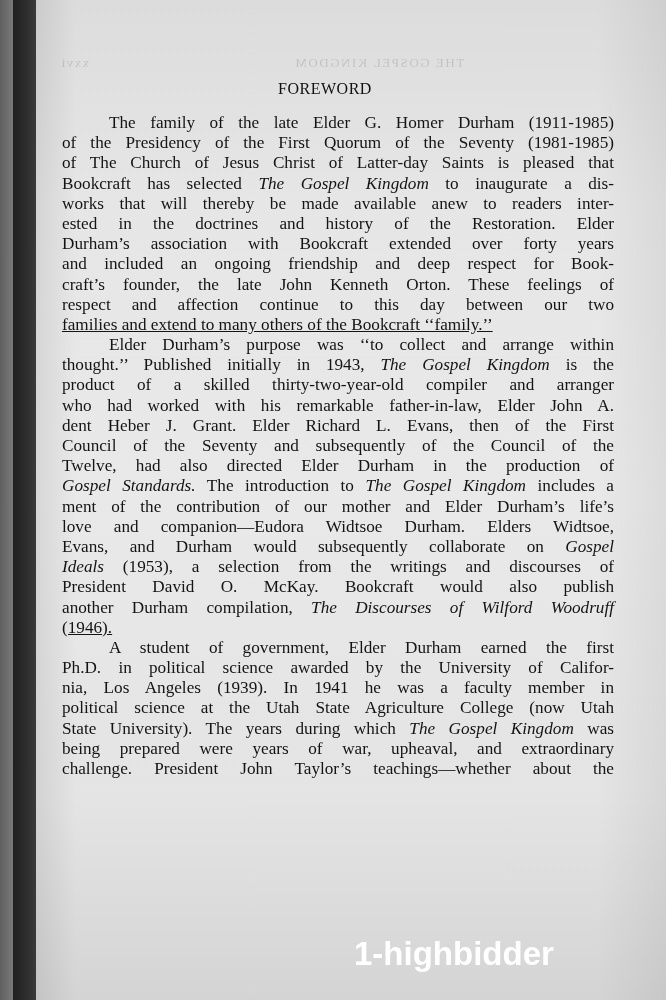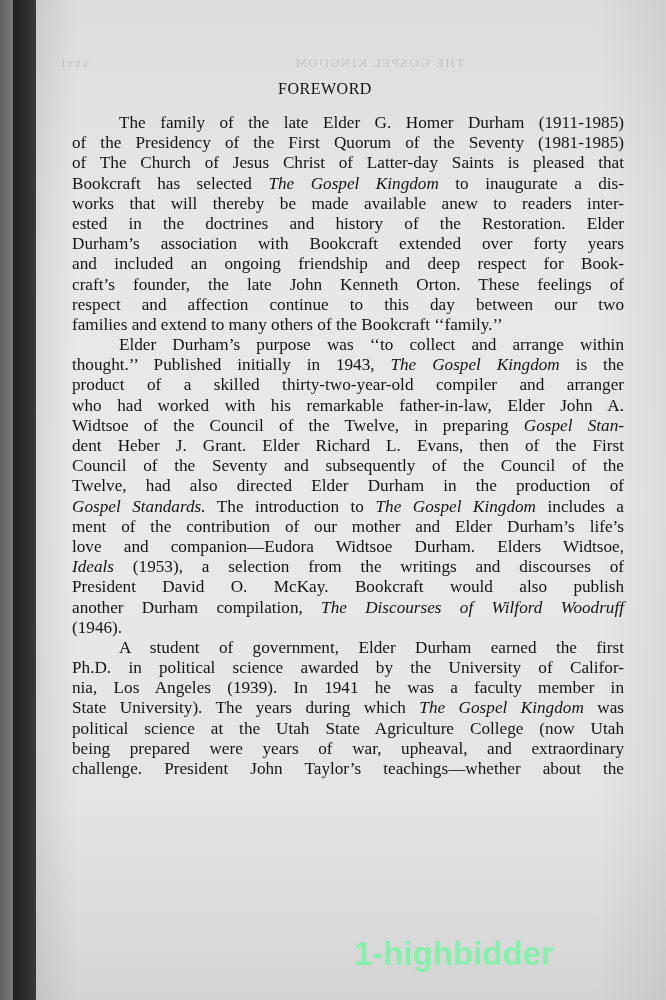--- a/index.html
+++ b/index.html
@@ -13,24 +13,24 @@
     .edge-dark { position: absolute; left: 13px; top: 0; width: 23px; height: 1000px;
       background: linear-gradient(90deg, #202020, #2e2e2e 60%, #3a3a3a); }
     .page { position: absolute; left: 36px; top: 0; width: 630px; height: 1000px;
       background: linear-gradient(180deg, #dcdcdc 0%, #e6e6e6 20%, #e9e9e9 50%, #e4e4e4 80%, #d4d4d4 100%); }
     .page::before { content: ""; position: absolute; inset: 0;
       background: linear-gradient(90deg, rgba(0,0,0,0.08), rgba(0,0,0,0) 40px, rgba(0,0,0,0) 560px, rgba(0,0,0,0.06)); }
     .showthrough { position: absolute; top: 55px; left: 60px; color: rgba(0,0,0,0.13);
       font-size: 13px; letter-spacing: 1.5px; transform: scaleX(-1); white-space: nowrap; }
     .title { position: absolute; top: 80px; left: 0; width: 650px; text-align: center;
       font-size: 16px; letter-spacing: 0.5px; color: #111; }
-    .text { position: absolute; top: 113px; left: 72px; width: 552px; color: #141414;
+    .text { position: absolute; top: 113px; left: 62px; width: 552px; color: #141414;
       font-size: 17.2px; line-height: 20.2px; }
     .line { display: block; text-align: justify; text-align-last: justify; white-space: nowrap; height: 20.2px; }
-    .line.last { text-align-last: left; }
+    .line.last { text-align-last: left; text-decoration: underline; }
     .line.indent { padding-left: 47px; }
     i { font-style: italic; }
     .watermark { position: absolute; left: 354px; top: 935px; color: #1010e0;
       font-family: "Liberation Sans", "DejaVu Sans", sans-serif; font-weight: bold;
       font-size: 33px; letter-spacing: 0px; }
   </style>
 </head>
 <body>
 
 <div class="edge-outer"></div>
@@ -54,33 +54,33 @@
     <div class="line"><span>ested in the doctrines and history of the Restoration. Elder</span></div>
     <div class="line"><span>Durham’s association with Bookcraft extended over forty years</span></div>
     <div class="line"><span>and included an ongoing friendship and deep respect for Book-</span></div>
     <div class="line"><span>craft’s founder, the late John Kenneth Orton. These feelings of</span></div>
     <div class="line"><span>respect and affection continue to this day between our two</span></div>
     <div class="line last last"><span>families and extend to many others of the Bookcraft ‘‘family.’’</span></div>
     <div class="line indent"><span>Elder Durham’s purpose was ‘‘to collect and arrange within</span></div>
     <div class="line"><span>thought.’’ Published initially in 1943, </span><i>The Gospel Kingdom</i><span> is the</span></div>
     <div class="line"><span>product of a skilled thirty-two-year-old compiler and arranger</span></div>
     <div class="line"><span>who had worked with his remarkable father-in-law, Elder John A.</span></div>
-    <div class="line"><span>Widtsoe of the Council of the Twelve, in preparing </span><i>Gospel Stan-</i></div>
     <div class="line"><span>dent Heber J. Grant. Elder Richard L. Evans, then of the First</span></div>
     <div class="line"><span>Council of the Seventy and subsequently of the Council of the</span></div>
     <div class="line"><span>Twelve, had also directed Elder Durham in the production of</span></div>
     <div class="line"><i>Gospel Standards.</i><span> The introduction to </span><i>The Gospel Kingdom</i><span> includes a</span></div>
     <div class="line"><span>ment of the contribution of our mother and Elder Durham’s life’s</span></div>
     <div class="line"><span>love and companion—Eudora Widtsoe Durham. Elders Widtsoe,</span></div>
+    <div class="line"><span>Evans, and Durham would subsequently collaborate on </span><i>Gospel</i></div>
     <div class="line"><i>Ideals</i><span> (1953), a selection from the writings and discourses of</span></div>
     <div class="line"><span>President David O. McKay. Bookcraft would also publish</span></div>
     <div class="line"><span>another Durham compilation, </span><i>The Discourses of Wilford Woodruff</i></div>
     <div class="line last last"><span>(1946).</span></div>
     <div class="line indent"><span>A student of government, Elder Durham earned the first</span></div>
     <div class="line"><span>Ph.D. in political science awarded by the University of Califor-</span></div>
     <div class="line"><span>nia, Los Angeles (1939). In 1941 he was a faculty member in</span></div>
+    <div class="line"><span>political science at the Utah State Agriculture College (now Utah</span></div>
     <div class="line"><span>State University). The years during which </span><i>The Gospel Kingdom</i><span> was</span></div>
-    <div class="line"><span>political science at the Utah State Agriculture College (now Utah</span></div>
     <div class="line"><span>being prepared were years of war, upheaval, and extraordinary</span></div>
     <div class="line"><span>challenge. President John Taylor’s teachings—whether about the</span></div>
   </div>
 
-<div class="watermark" style="color: #86efac;">1-highbidder</div>
+<div class="watermark" style="color: #ffffff;">1-highbidder</div>
 
 </body></html>

